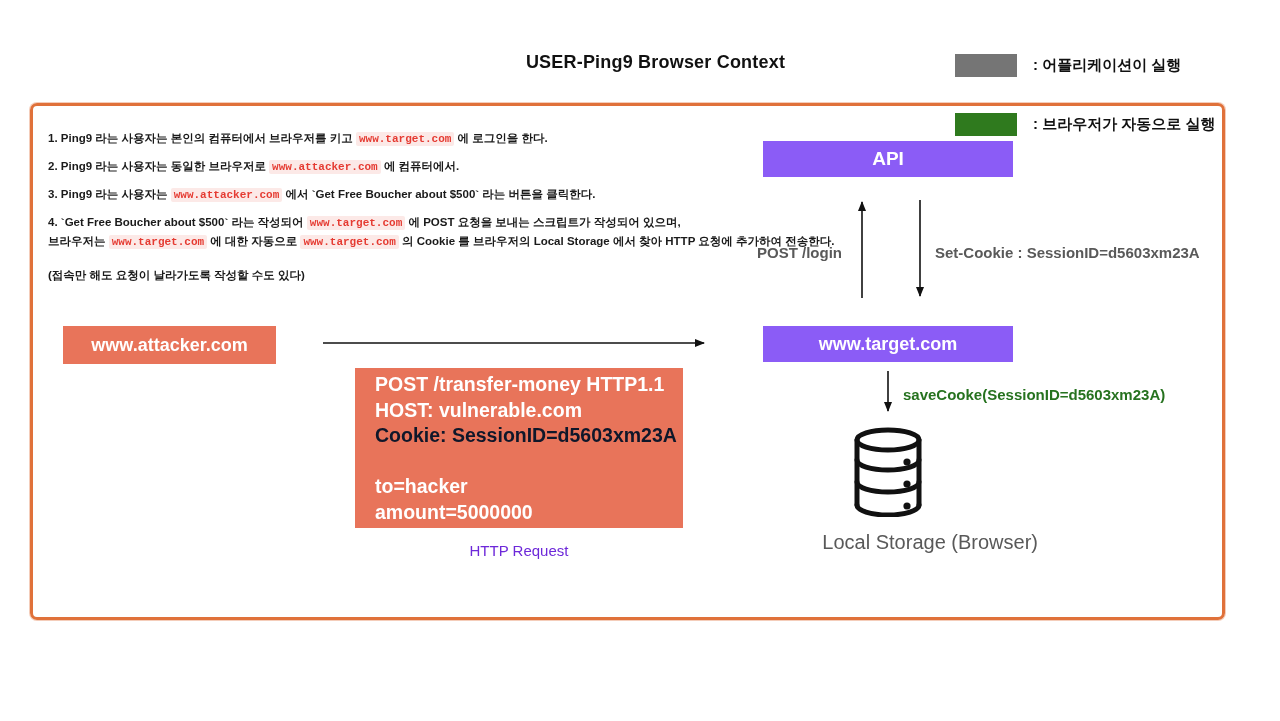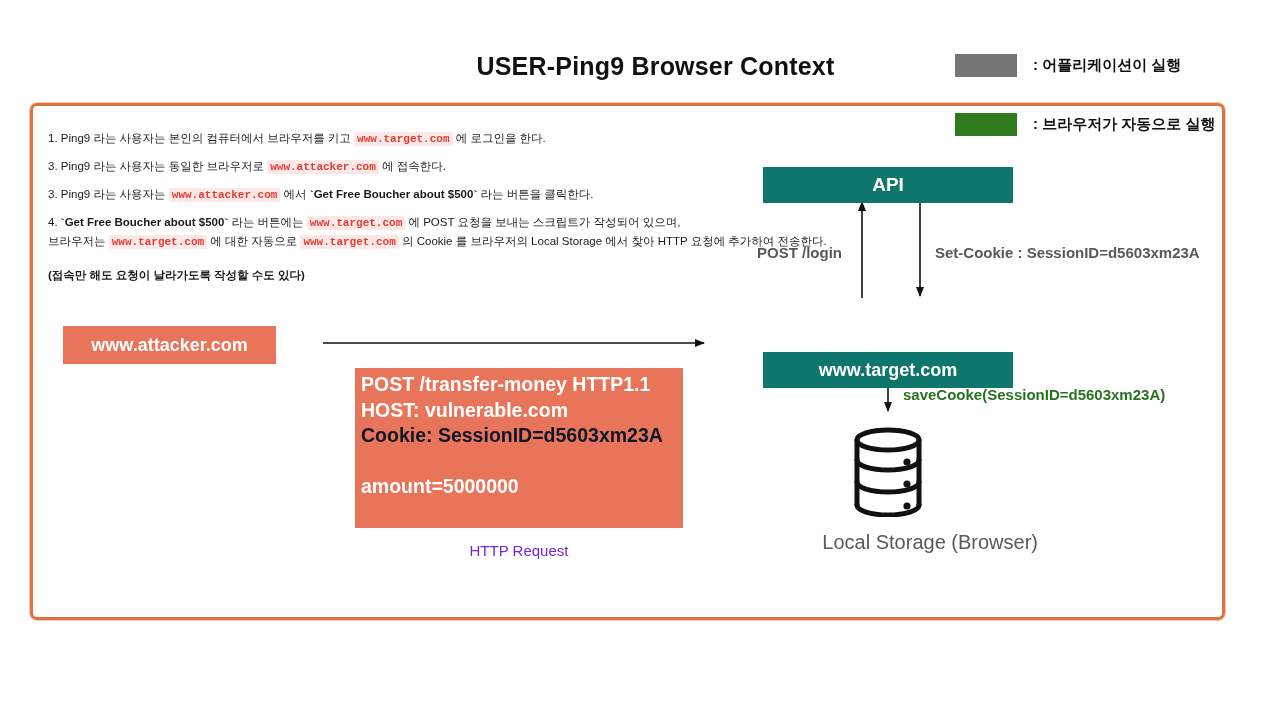--- a/index.html
+++ b/index.html
@@ -12,21 +12,21 @@
     background: #ffffff;
     overflow: hidden;
   }
 
   
   .title {
     position: absolute;
     left: 0; right: 0;
     top: 52px;
     text-align: center;
-    font-size: 25px;
+    font-size: 18px;
     font-weight: 700;
     color: #111111;
     letter-spacing: 0.2px;
     margin-left: 31px;
   }
 
   
   .legend {
     position: absolute;
     left: 955px;
@@ -75,42 +75,42 @@
   }
   .step {
     font-size: 11.5px;
     line-height: 15px;
     color: #1a1a1a;
     margin-bottom: 12px;
     white-space: nowrap;
   }
   .step.tight { margin-top: -9px; }
   .step.note  { margin-top: 6px; }
-  .seg-plain { font-weight: 400; }
+  .seg-plain { font-weight: 700; }
   .seg-bold  { font-weight: 700; }
   .seg-code {
     font-family: "Liberation Mono", monospace;
     font-weight: 700;
     font-size: 11px;
     color: #e53b32;
     background: #fce9e7;
     padding: 1px 3px;
     border-radius: 2px;
   }
 
   
   .node {
     position: absolute;
     display: flex;
     align-items: center;
     justify-content: center;
     color: #ffffff;
     font-weight: 700;
   }
-  .node.blue   { background: #0f766e; margin-top: 26px; }
+  .node.blue   { background: #8b5cf6; }
   .node.salmon { background: #e8745a; }
   .node-api    { left: 763px; top: 141px; width: 250px; height: 36px; font-size: 19px; }
   .node-target { left: 763px; top: 326px; width: 250px; height: 36px; font-size: 18px; }
   .node-attacker { left: 63px; top: 326px; width: 213px; height: 38px; font-size: 18px; }
 
   
   .arrow-label {
     position: absolute;
     font-size: 15px;
     font-weight: 700;
@@ -125,21 +125,21 @@
   }
 
   
   .http-box {
     position: absolute;
     left: 355px;
     top: 368px;
     width: 328px;
     height: 160px;
     background: #e8745a;
-    padding: 4px 6px;
+    padding: 4px 20px;
   }
   .http-line {
     font-size: 19.5px;
     line-height: 25.5px;
     font-weight: 700;
     color: #ffffff;
     white-space: nowrap;
   }
   .http-line.green { color: #0f172a; }
   .http-caption {
@@ -188,23 +188,23 @@
     <div class="legend-row">
       <span class="swatch" style="background: rgb(47, 122, 30);"></span>
       <span class="legend-label">: 브라우저가 자동으로 실행</span>
     </div>
   </div>
 
   <div class="frame"></div>
 
   <div class="steps">
       <div class="step"><span class="seg-plain">1. Ping9 라는 사용자는 본인의 컴퓨터에서 브라우저를 키고 </span><span class="seg-code">www.target.com</span><span class="seg-plain"> 에 로그인을 한다.</span></div>
-      <div class="step"><span class="seg-plain">3. Ping9 라는 사용자는 동일한 브라우저로 </span><span class="seg-code">www.attacker.com</span><span class="seg-plain"> 에 접속한다.</span></div>
+      <div class="step"><span class="seg-plain">2. Ping9 라는 사용자는 동일한 브라우저로 </span><span class="seg-code">www.attacker.com</span><span class="seg-plain"> 에 컴퓨터에서.</span></div>
       <div class="step"><span class="seg-plain">3. Ping9 라는 사용자는 </span><span class="seg-code">www.attacker.com</span><span class="seg-plain"> 에서 </span><span class="seg-bold">`Get Free Boucher about $500`</span><span class="seg-plain"> 라는 버튼을 클릭한다.</span></div>
-      <div class="step"><span class="seg-plain">4. </span><span class="seg-bold">`Get Free Boucher about $500`</span><span class="seg-plain"> 라는 버튼에는 </span><span class="seg-code">www.target.com</span><span class="seg-plain"> 에 POST 요청을 보내는 스크립트가 작성되어 있으며,</span></div>
+      <div class="step"><span class="seg-plain">4. </span><span class="seg-bold">`Get Free Boucher about $500`</span><span class="seg-plain"> 라는 작성되어 </span><span class="seg-code">www.target.com</span><span class="seg-plain"> 에 POST 요청을 보내는 스크립트가 작성되어 있으며,</span></div>
       <div class="step tight"><span class="seg-plain">브라우저는 </span><span class="seg-code">www.target.com</span><span class="seg-plain"> 에 대한 자동으로 </span><span class="seg-code">www.target.com</span><span class="seg-plain"> 의 Cookie 를 브라우저의 Local Storage 에서 찾아 HTTP 요청에 추가하여 전송한다.</span></div>
       <div class="step note"><span class="seg-bold">(접속만 해도 요청이 날라가도록 작성할 수도 있다)</span></div>
     </div>
 
   <svg class="overlay" viewBox="0 0 1280 721" xmlns="http://www.w3.org/2000/svg">
     <defs>
       <marker id="ah" markerUnits="userSpaceOnUse" markerWidth="12" markerHeight="12" refX="9" refY="4" orient="auto">
         <path d="M0,0 L10,4 L0,8 Z" fill="#111111"></path>
       </marker>
     </defs>
@@ -220,20 +220,21 @@
 
   <div class="arrow-label label-post-login">POST /login</div>
   <div class="arrow-label label-set-cookie">Set-Cookie : SessionID=d5603xm23A</div>
   <div class="arrow-label label-save-cookie">saveCooke(SessionID=d5603xm23A)</div>
 
   <div class="http-box">
       <div class="http-line">POST /transfer-money HTTP1.1</div>
       <div class="http-line">HOST: vulnerable.com</div>
       <div class="http-line green">Cookie: SessionID=d5603xm23A</div>
       <div class="http-line">&nbsp;</div>
+      <div class="http-line">to=hacker</div>
       <div class="http-line">amount=5000000</div>
     </div>
   <div class="http-caption">HTTP Request</div>
 
   <svg class="db-icon" width="70" height="92" viewBox="0 0 70 92" xmlns="http://www.w3.org/2000/svg">
     <g stroke="#111111" stroke-width="5" fill="none" stroke-linecap="round">
       <ellipse cx="35" cy="15" rx="31" ry="10"></ellipse>
       <path d="M4,15 L4,80"></path>
       <path d="M66,15 L66,80"></path>
       <path d="M4,35 A31,10 0 0 0 66,35"></path>

